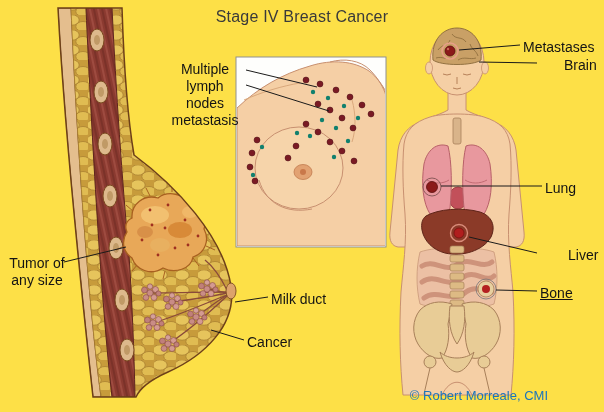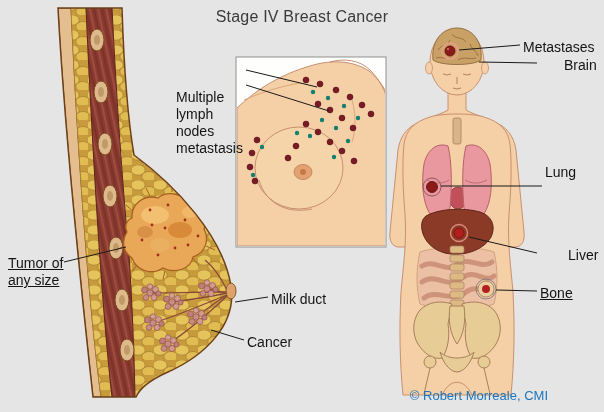--- a/index.html
+++ b/index.html
@@ -1,28 +1,28 @@
 <!DOCTYPE html>
 <html><head>
 <meta charset="utf-8">
 <style>
   * { margin:0; padding:0; box-sizing:border-box; }
   html,body { background:#ffffff; font-family:"Liberation Sans", sans-serif; }
-  .canvas { position:relative; width:604px; height:412px; background:#e5e5e5; overflow:hidden; }
+  .canvas { position:relative; width:604px; height:412px; background:#fde047; overflow:hidden; }
   .art { position:absolute; left:0; top:0; }
   .title { position:absolute; top:8px; left:0; width:100%; text-align:center;
            font-size:16px; font-weight:500; color:#3a3a3a; letter-spacing:.2px; }
   .label { position:absolute; font-size:14px; line-height:1.22; color:#141414; white-space:pre-line; }
-  .lbl-lymph  { left:176px; top:61px;  width:78px; text-align:left;margin-top:28px; }
-  .lbl-tumor  { left:8px;   top:255px; width:58px; text-align:left;text-decoration:underline; }
+  .lbl-lymph  { left:166px; top:61px;  width:78px; text-align:center; }
+  .lbl-tumor  { left:8px;   top:255px; width:58px; text-align:center; }
   .lbl-duct   { left:271px; top:291px; }
   .lbl-lobule { left:247px; top:334px; }
   .lbl-meta   { left:523px; top:39px; }
   .lbl-brain  { left:540px; top:57px;padding-left:24px; }
-  .lbl-lung   { left:545px; top:164px; }
+  .lbl-lung   { left:545px; top:180px; }
   .lbl-liver  { left:540px; top:247px;padding-left:28px; }
   .lbl-bone   { left:540px; top:285px;text-decoration:underline; }
   .credit { position:absolute; right:56px; bottom:9px; font-size:13px; color:#1b75bc; }
 </style>
 </head>
 <body>
 
 <div class="canvas">
 
 <svg class="art" width="604" height="412" viewBox="0 0 604 412" xmlns="http://www.w3.org/2000/svg">

